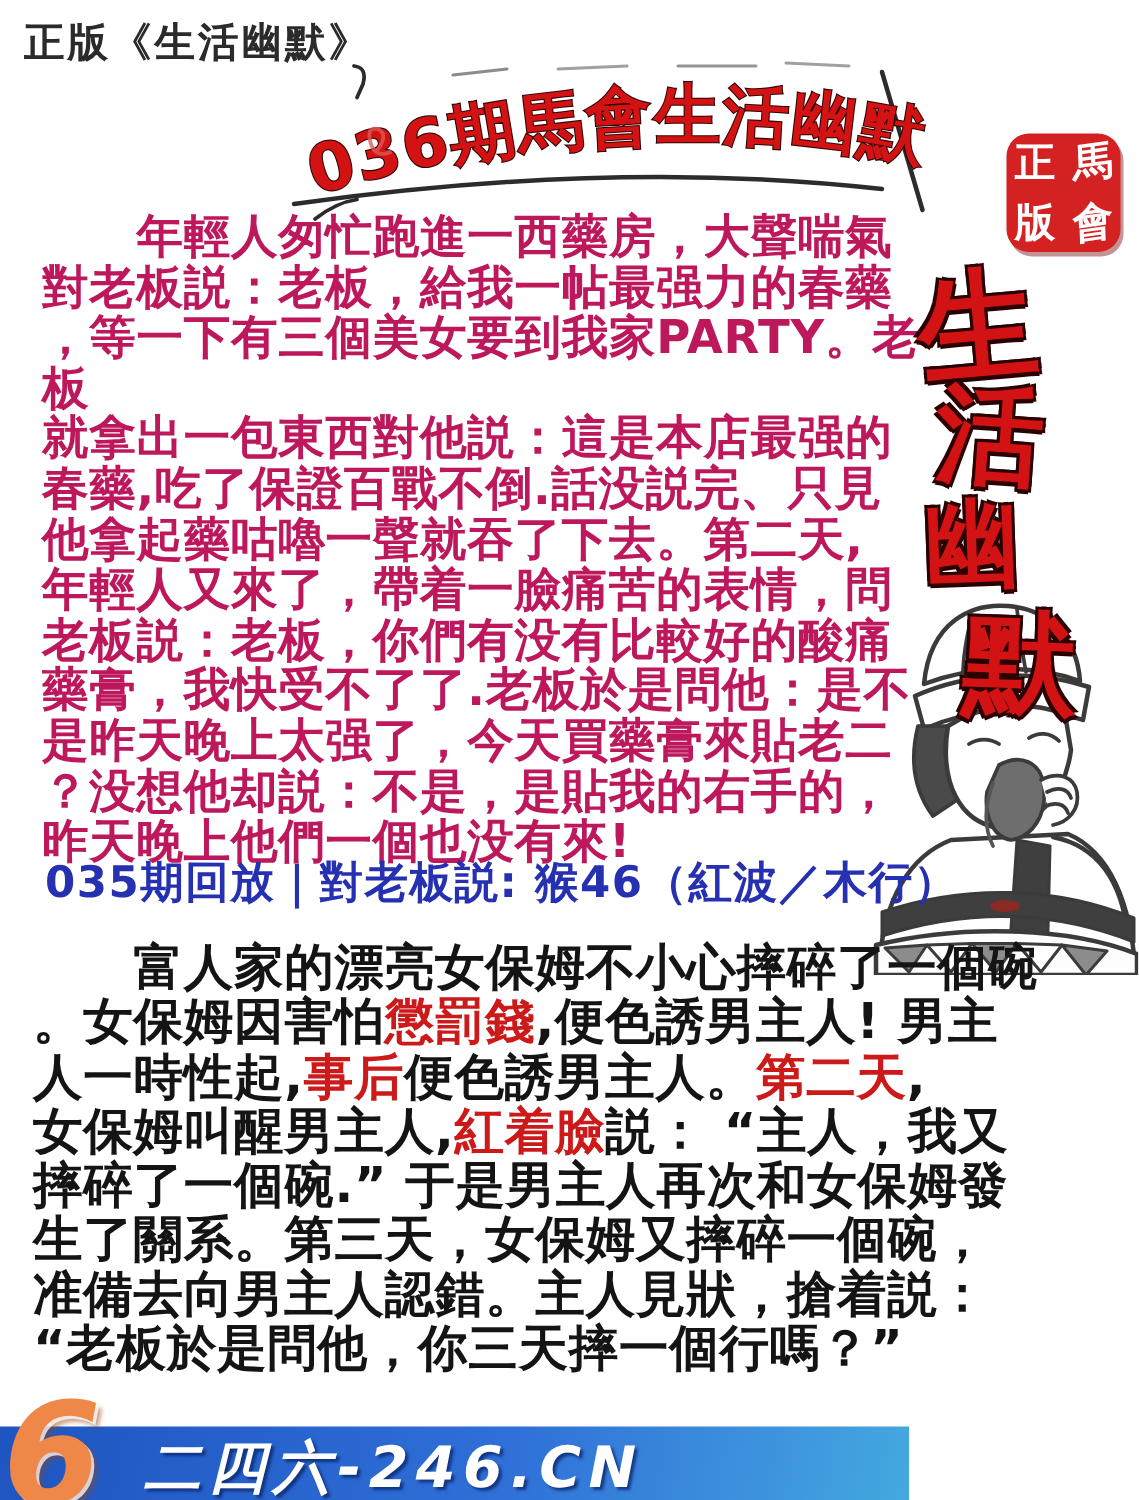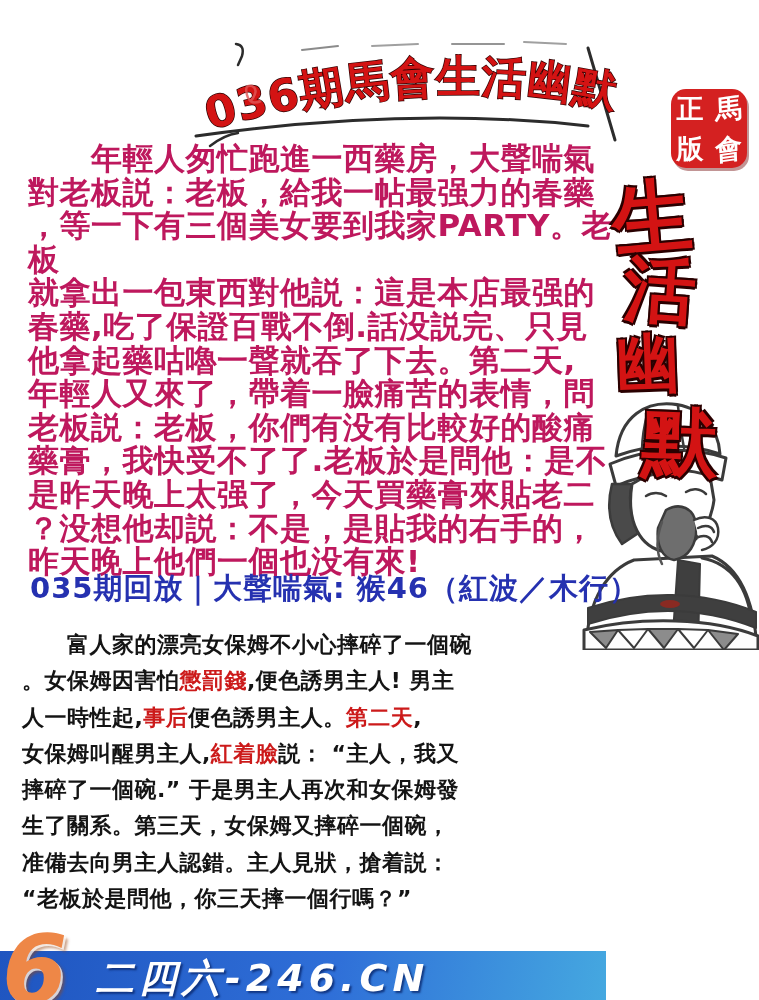--- a/index.html
+++ b/index.html
@@ -37,21 +37,21 @@
     position:absolute;left:28px;top:142px;width:614px;
     font-size:31px;line-height:33.6px;letter-spacing:.5px;color:#be185d;
     font-weight:600;white-space:pre-line;z-index:3;
   }
   .recap{
     position:absolute;left:30px;top:569px;font-size:29px;letter-spacing:1px;
     color:#2531b0;font-weight:600;z-index:3;
   }
   .story2{
     position:absolute;left:22px;top:627px;width:726px;
-    font-size:22px;line-height:36.3px;letter-spacing:.5px;color:#141414;
+    font-size:33px;line-height:36.3px;letter-spacing:.5px;color:#141414;
     font-weight:600;white-space:pre-line;z-index:3;
   }
   .story2 .hl-red{color:#cc1a1a;}
   .solution{
     position:absolute;left:33px;top:921px;font-size:23.5px;line-height:27.5px;
     letter-spacing:.5px;color:#2736c0;font-weight:600;white-space:pre-line;z-index:3;
   }
   
   .wm-band{
     position:absolute;left:0;top:951px;width:606px;height:49px;z-index:1;
@@ -68,20 +68,21 @@
     text-shadow:2px 2px 0 rgba(255,255,255,.75),4px 4px 3px rgba(150,70,20,.5);
   }
   
   .mascot{position:absolute;left:582px;top:392px;width:177px;height:258px;z-index:0;}
 </style>
 </head>
 <body>
 
 <div class="page">
 
+  <div class="corner-label">正版《生活幽默》</div>
 
   <svg class="header-svg" viewBox="0 0 759 170">
     <path id="titleArc" d="M 210 130 Q 418 68 608 106" fill="none" stroke="none"></path>
     <g stroke="#2c2c2c" fill="none" stroke-linecap="round">
       <path d="M236 44 q9 1 6 12 l-4 9" stroke-width="2.5"></path>
       <path d="M302 50 l36 -4" stroke-width="2" opacity=".55"></path>
       <path d="M372 46 l46 -2" stroke-width="2" opacity=".45"></path>
       <path d="M452 44 l52 0" stroke-width="2" opacity=".5"></path>
       <path d="M524 42 l42 2" stroke-width="2" opacity=".45"></path>
       <path d="M588 48 L615 140" stroke-width="3"></path>
@@ -139,21 +140,21 @@
 就拿出一包東西對他説：這是本店最强的
 春藥,吃了保證百戰不倒.話没説完、只見
 他拿起藥咕嚕一聲就吞了下去。第二天,
 年輕人又來了，帶着一臉痛苦的表情，問
 老板説：老板，你們有没有比較好的酸痛
 藥膏，我快受不了了.老板於是問他：是不
 是昨天晚上太强了，今天買藥膏來貼老二
 ？没想他却説：不是，是貼我的右手的，
 昨天晚上他們一個也没有來!</div>
 
-  <div class="recap">035期回放｜大聲喘氣: 猴46（紅波／木行）</div>
+  <div class="recap">035期回放｜對老板説: 猴46（紅波／木行）</div>
 
   <div class="story2"><span>　　富人家的漂亮女保姆不小心摔碎了一個碗
 。女保姆因害怕</span><span class="hl-red">懲罰錢</span><span>,便色誘男主人! 男主
 人一時性起,</span><span class="hl-red">事后</span><span>便色誘男主人。</span><span class="hl-red">第二天</span><span>,
 女保姆叫醒男主人,</span><span class="hl-red">紅着臉</span><span>説： “主人，我又
 摔碎了一個碗.” 于是男主人再次和女保姆發
 生了關系。第三天，女保姆又摔碎一個碗，
 准備去向男主人認錯。主人見狀，搶着説：
 “老板於是問他，你三天摔一個行嗎？”</span></div>
 

